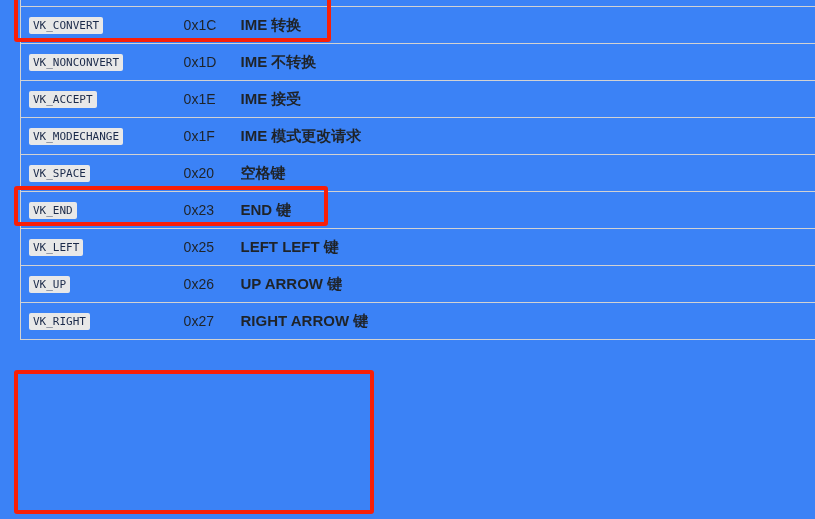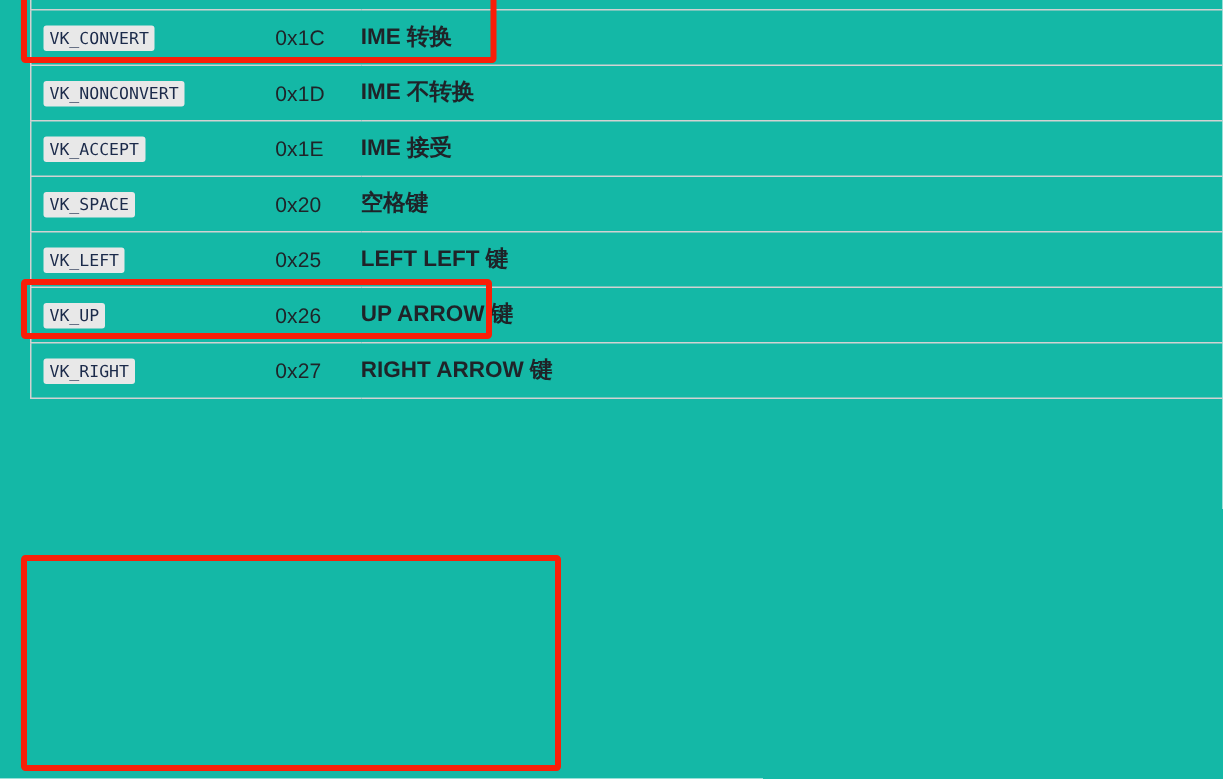--- a/index.html
+++ b/index.html
@@ -13,21 +13,21 @@
     height: 519px;
     overflow: hidden;
     font-family: "Liberation Sans", "DejaVu Sans", sans-serif;
     -webkit-font-smoothing: antialiased;
   }
 
   #page {
     position: relative;
     width: 815px;
     height: 519px;
-    background: #14b8a6;
+    background: #3b82f6;
   }
 
   
   .vk-table {
     position: absolute;
     left: 20px;
     top: -30px;           
     width: 795px;
     border-collapse: collapse;
     border-spacing: 0;
@@ -115,23 +115,33 @@
           <td class="cell-name"><code class="vk-code">VK_NONCONVERT</code></td>
           <td class="cell-hex">0x1D</td>
           <td class="cell-desc">IME 不转换</td>
         </tr>
         <tr>
           <td class="cell-name"><code class="vk-code">VK_ACCEPT</code></td>
           <td class="cell-hex">0x1E</td>
           <td class="cell-desc">IME 接受</td>
         </tr>
         <tr>
+          <td class="cell-name"><code class="vk-code">VK_MODECHANGE</code></td>
+          <td class="cell-hex">0x1F</td>
+          <td class="cell-desc">IME 模式更改请求</td>
+        </tr>
+        <tr>
           <td class="cell-name"><code class="vk-code">VK_SPACE</code></td>
           <td class="cell-hex">0x20</td>
           <td class="cell-desc">空格键</td>
+        </tr>
+        <tr>
+          <td class="cell-name"><code class="vk-code">VK_END</code></td>
+          <td class="cell-hex">0x23</td>
+          <td class="cell-desc">END 键</td>
         </tr>
         <tr>
           <td class="cell-name"><code class="vk-code">VK_LEFT</code></td>
           <td class="cell-hex">0x25</td>
           <td class="cell-desc">LEFT LEFT 键</td>
         </tr>
         <tr>
           <td class="cell-name"><code class="vk-code">VK_UP</code></td>
           <td class="cell-hex">0x26</td>
           <td class="cell-desc">UP ARROW 键</td>

